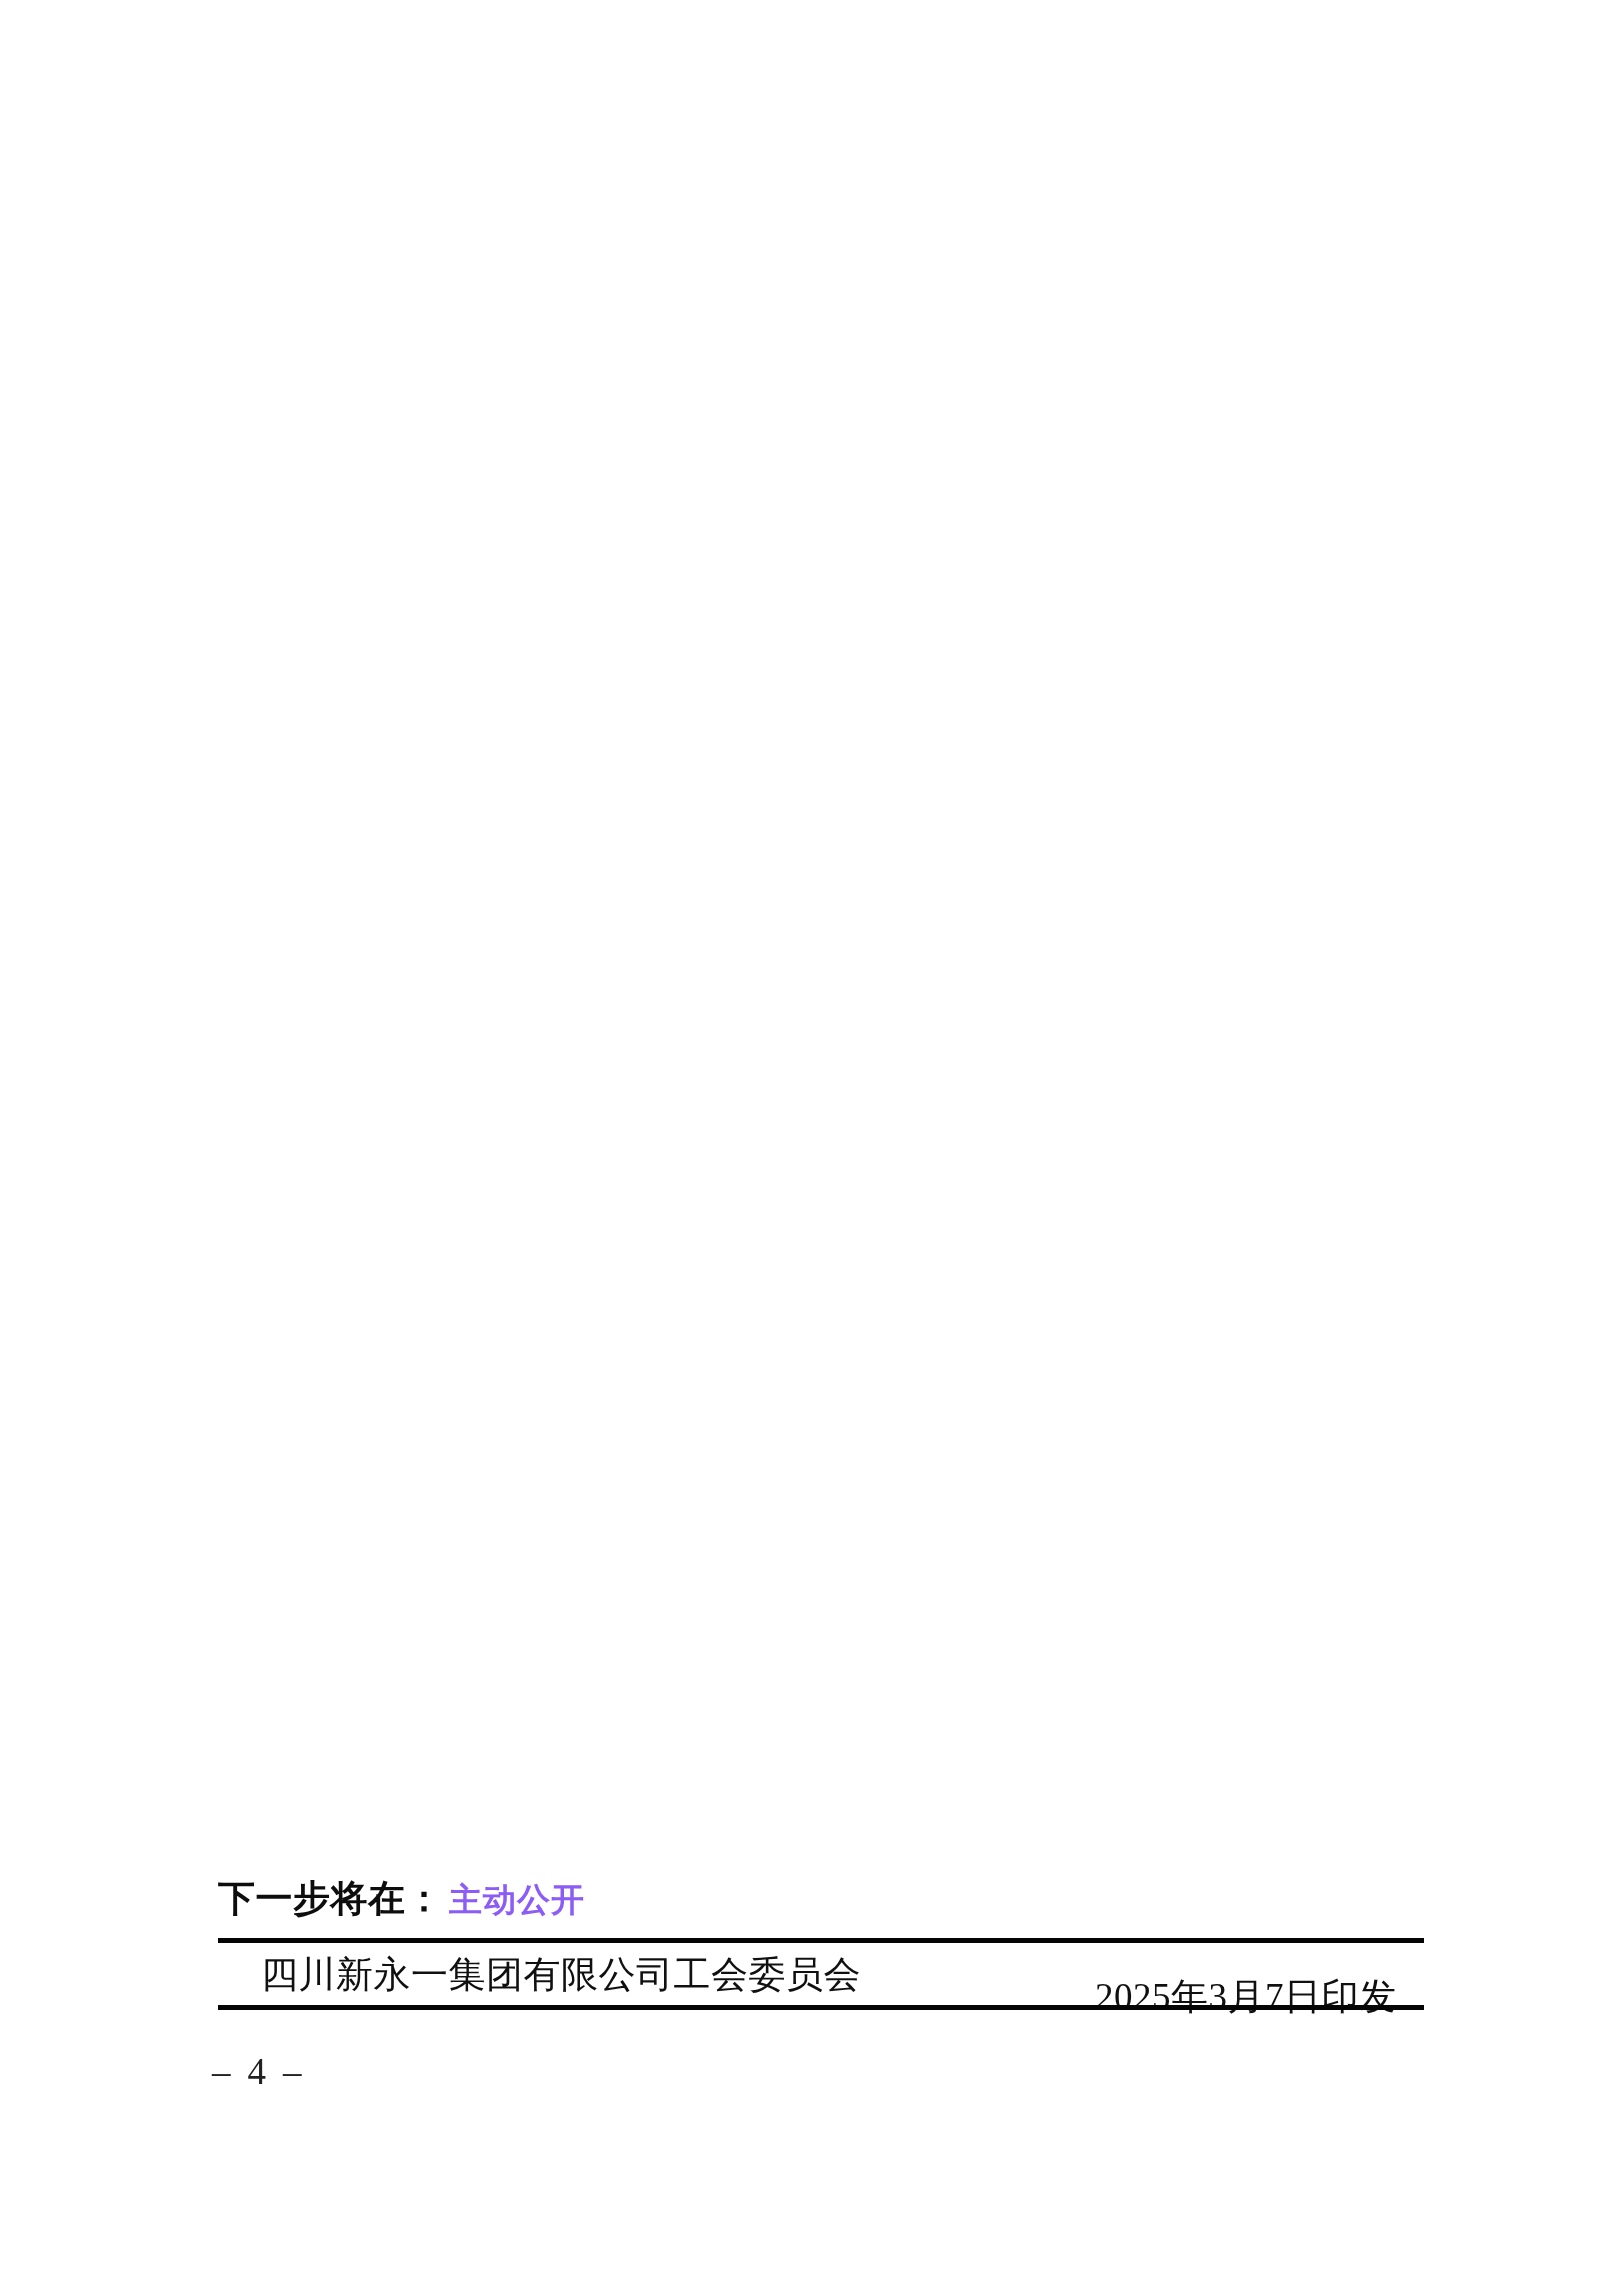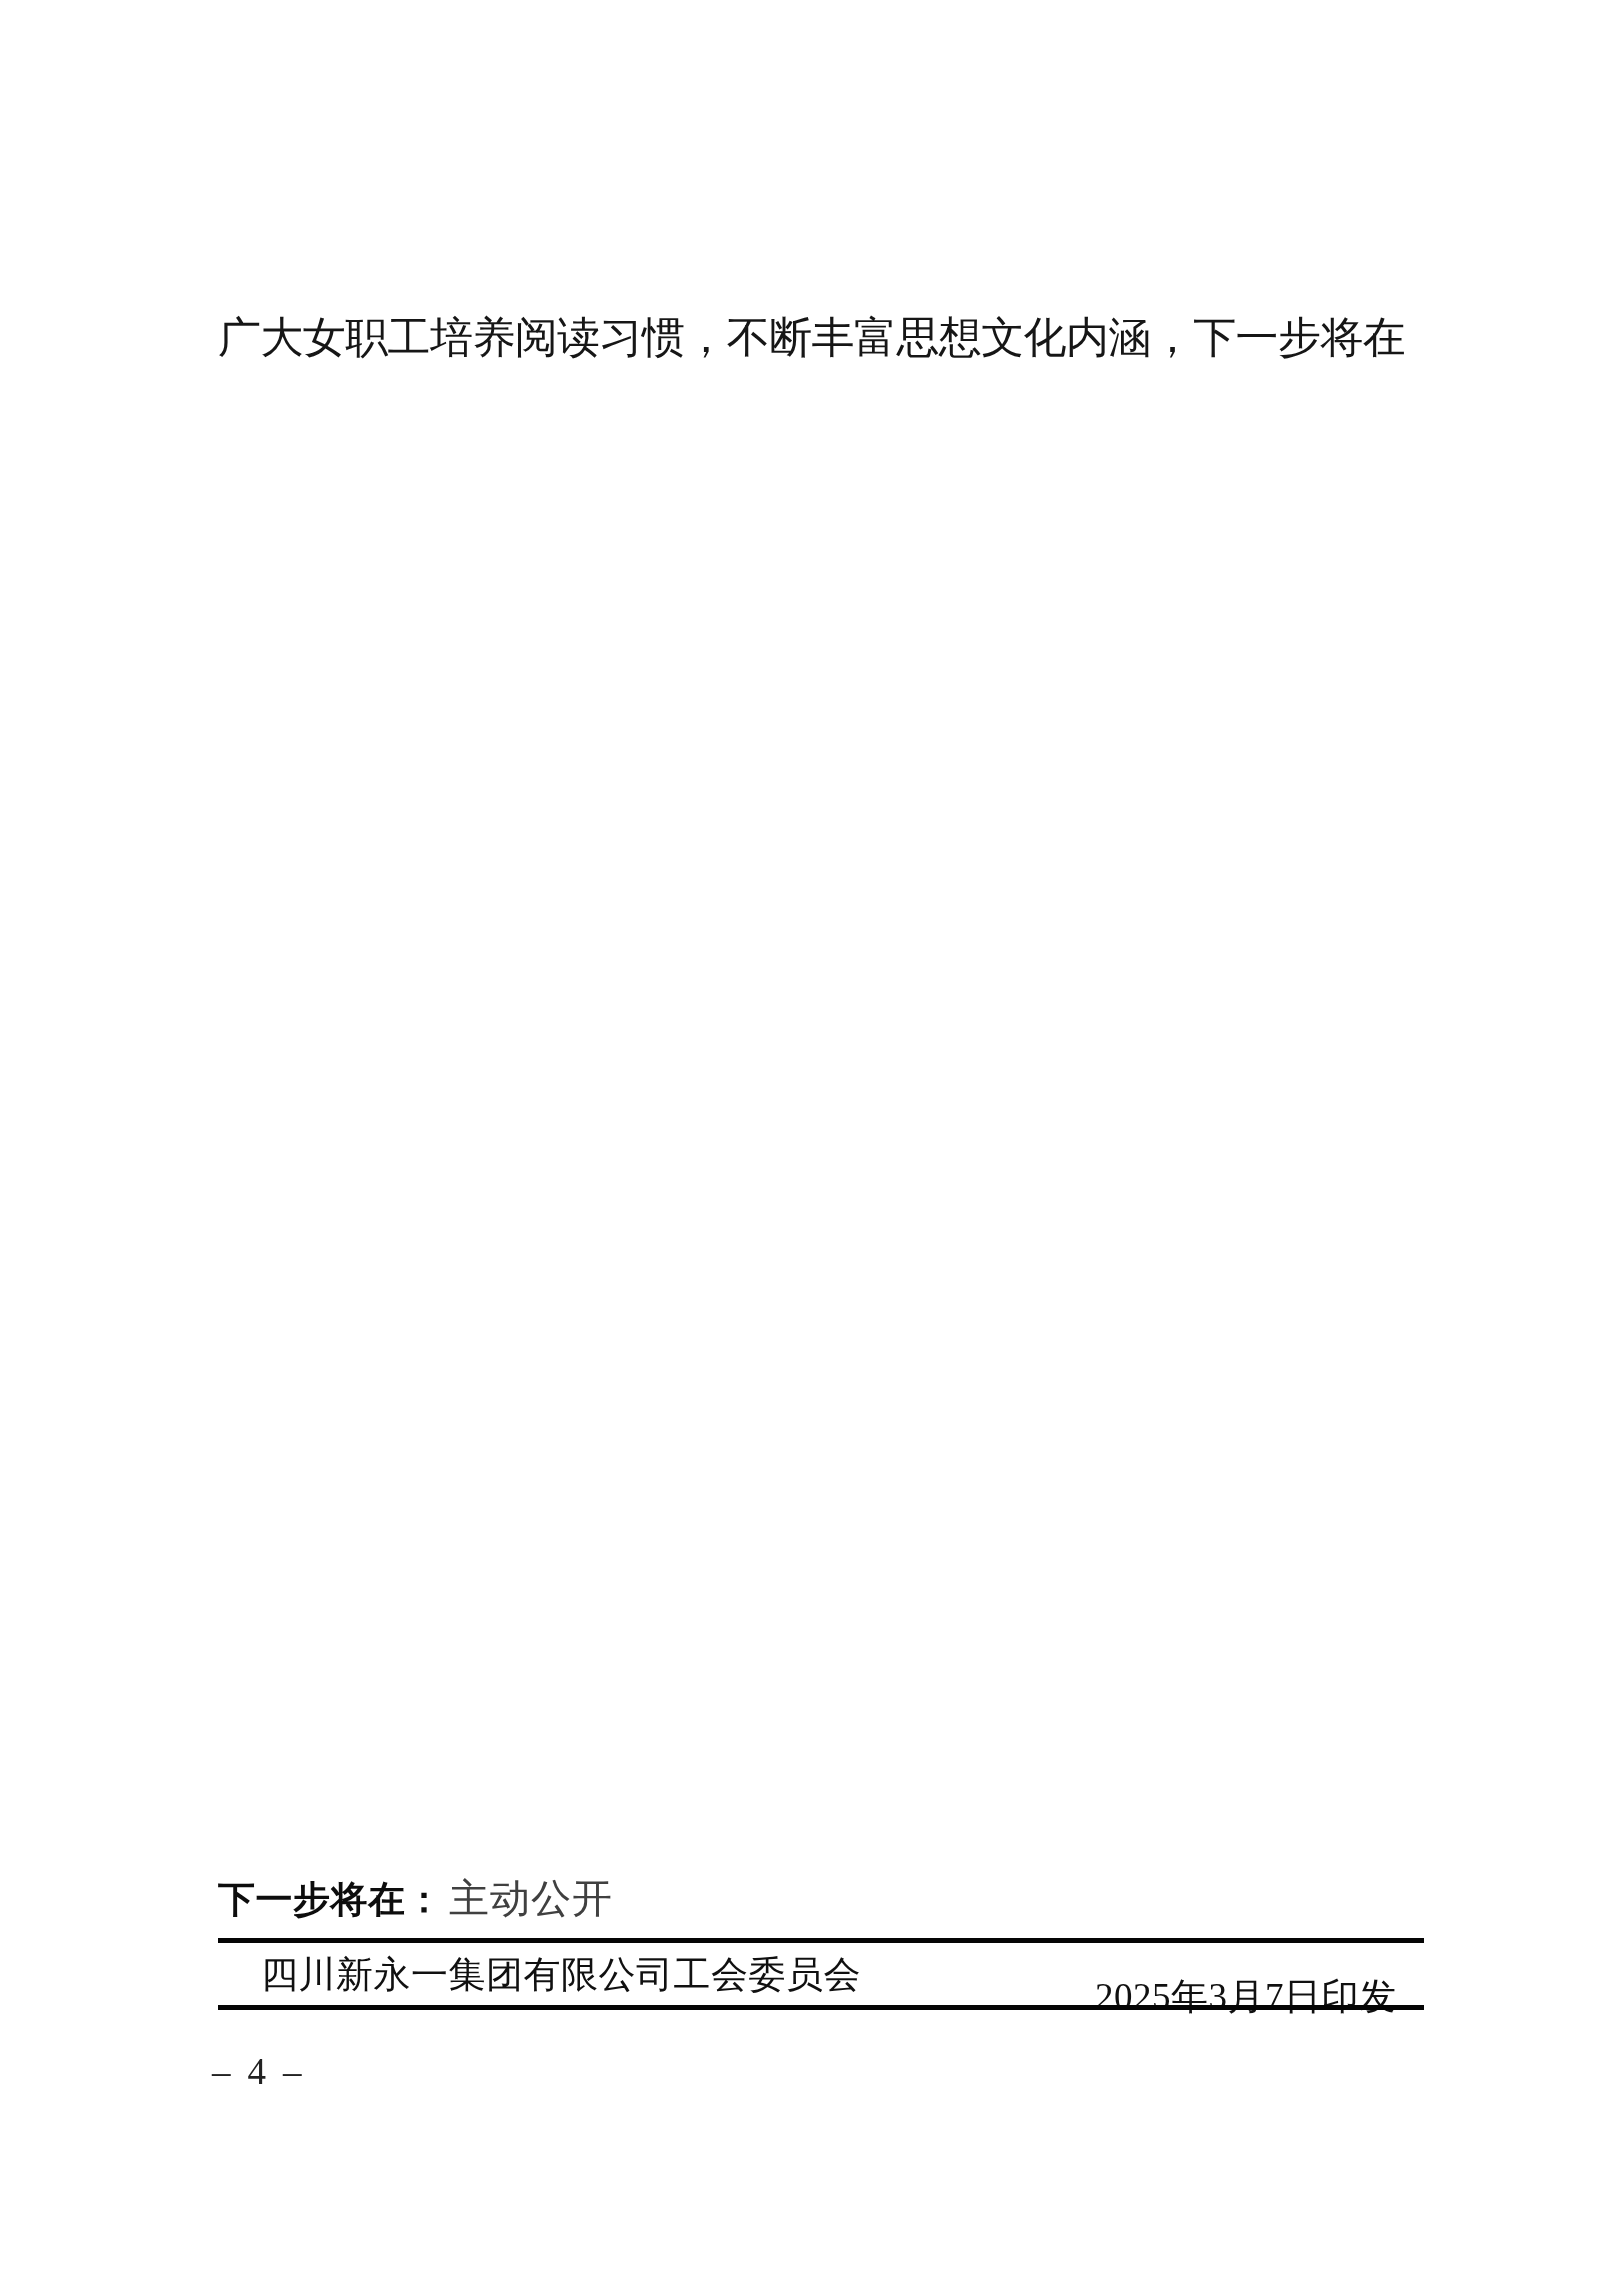--- a/index.html
+++ b/index.html
@@ -43,25 +43,25 @@
   }
   .disclosure-label {
     font-family: "Liberation Sans", "DejaVu Sans", sans-serif;
     font-weight: 700;
     font-size: 37px;
     letter-spacing: 0.5px;
     color: #0d0d0d;
   }
   .disclosure-value {
     font-family: "Liberation Serif", "DejaVu Serif", serif;
-    font-weight: 400;
-    font-size: 40px;
+    font-weight: 700;
+    font-size: 33px;
     letter-spacing: 1px;
     margin-left: 5.9px;
-    color: #404040;
+    color: #8b5cf6;
   }
   
   .rule {
     position: absolute;
     left: 218px;
     width: 1206px;
     height: 4.9px;
     background: #050505;
   }
   .rule-top { top: 1938px; }
@@ -95,21 +95,20 @@
     color: #222222;
     font-family: "Liberation Serif", "DejaVu Serif", serif;
   }
 </style>
 </head>
 <body>
 
 <div class="page">
 
   <div class="para">
-    <div class="line">广大女职工培养阅读习惯，不断丰富思想文化内涵，下一步将在</div>
   </div>
 
   <div class="disclosure">
     <span class="disclosure-label">下一步将在：</span><span class="disclosure-value">主动公开</span>
   </div>
 
   <div class="rule rule-top"></div>
 
   <div class="colophon">
     <span class="issuer">四川新永一集团有限公司工会委员会</span>

